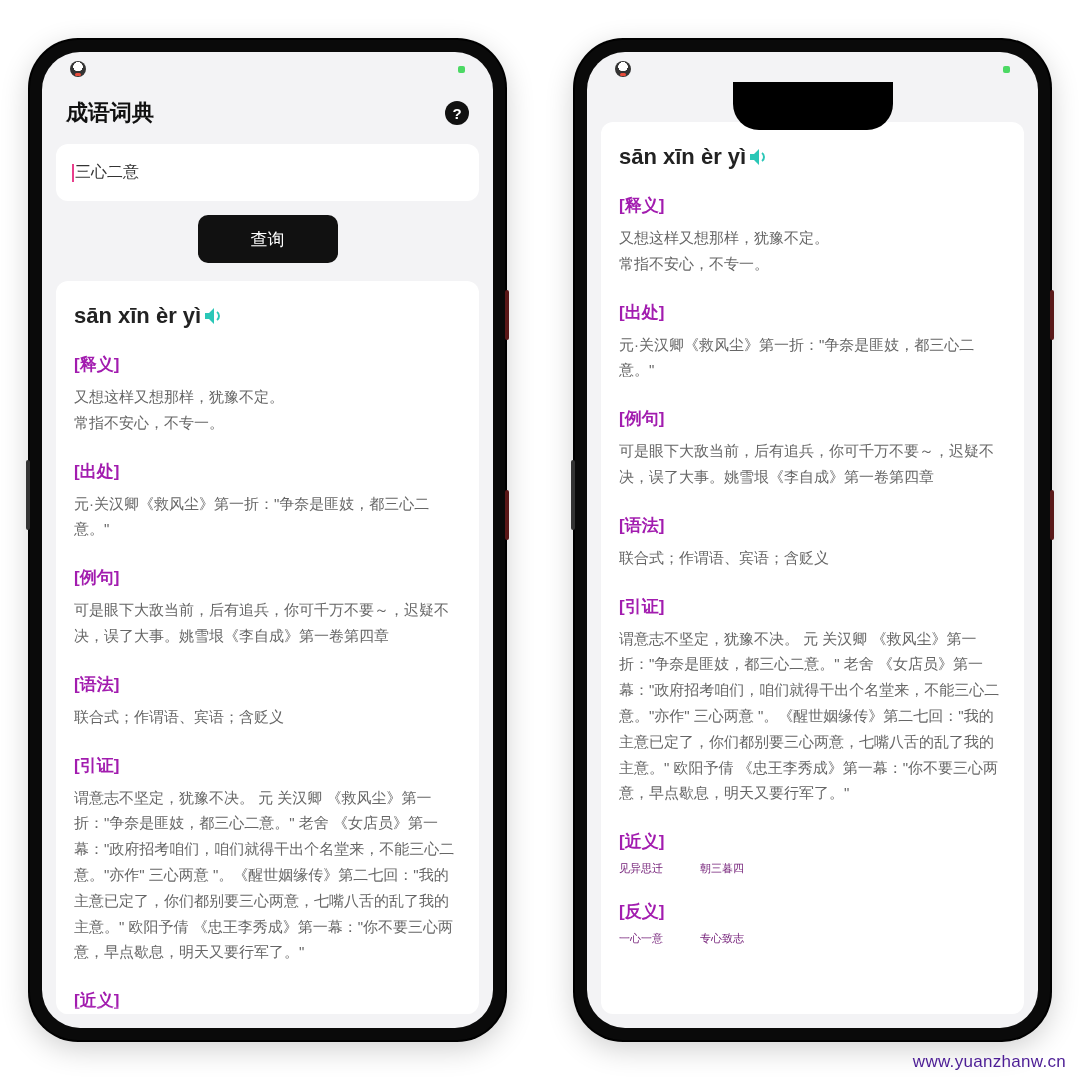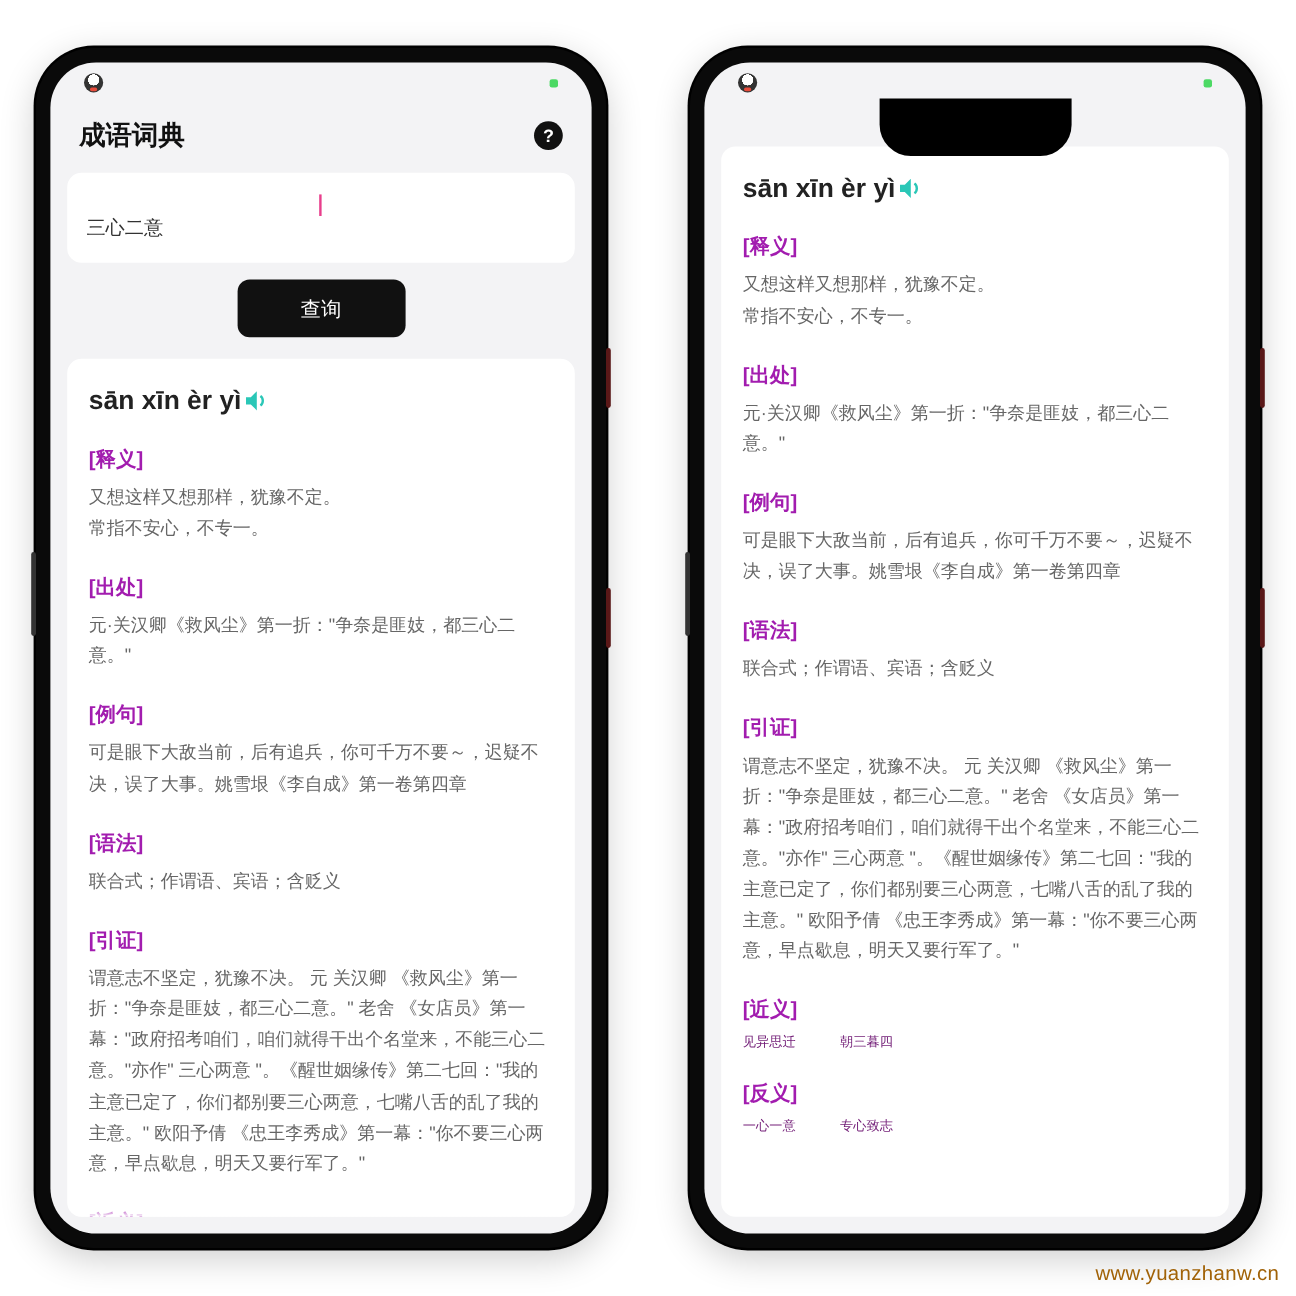--- a/index.html
+++ b/index.html
@@ -163,21 +163,21 @@
   .syns { font-size: 11px; color:#701a75; }
   .syns span { margin-right: 34px; }
   .cut { position:relative; }
   .cut::after {
     content:""; position:absolute; left:0; right:0; bottom:0; height:8px;
     background: linear-gradient(#fff0, #fff);
   }
   .watermark {
     position: absolute;
     right: 14px; bottom: 8px;
-    color: #a16207; font-size: 17px;
+    color: #4c1d95; font-size: 17px;
     letter-spacing: .3px;
   }
 </style>
 </head>
 <body>
 
 <div class="stage">
 
   <div class="phone">
     <div class="side-btn-left"></div>
@@ -189,21 +189,21 @@
         <span class="status-dot"></span>
       </div>
 
       <div class="content">
         <div class="titlebar">
           <div class="app-title">成语词典</div>
           <div class="help-icon">?</div>
         </div>
 
         <div class="search-card">
-          <span style="display:flex;align-items:center;flex-direction:column;">
+          <span style="display:flex;align-items:center;">
             <span class="caret-fake"></span>
             <span class="search-input">三心二意</span>
           </span>
         </div>
 
         <button class="query-btn">查询</button>
 
         <div class="result-card cut">
           <div class="pinyin-row">
             <div class="pinyin">sān xīn èr yì</div>

